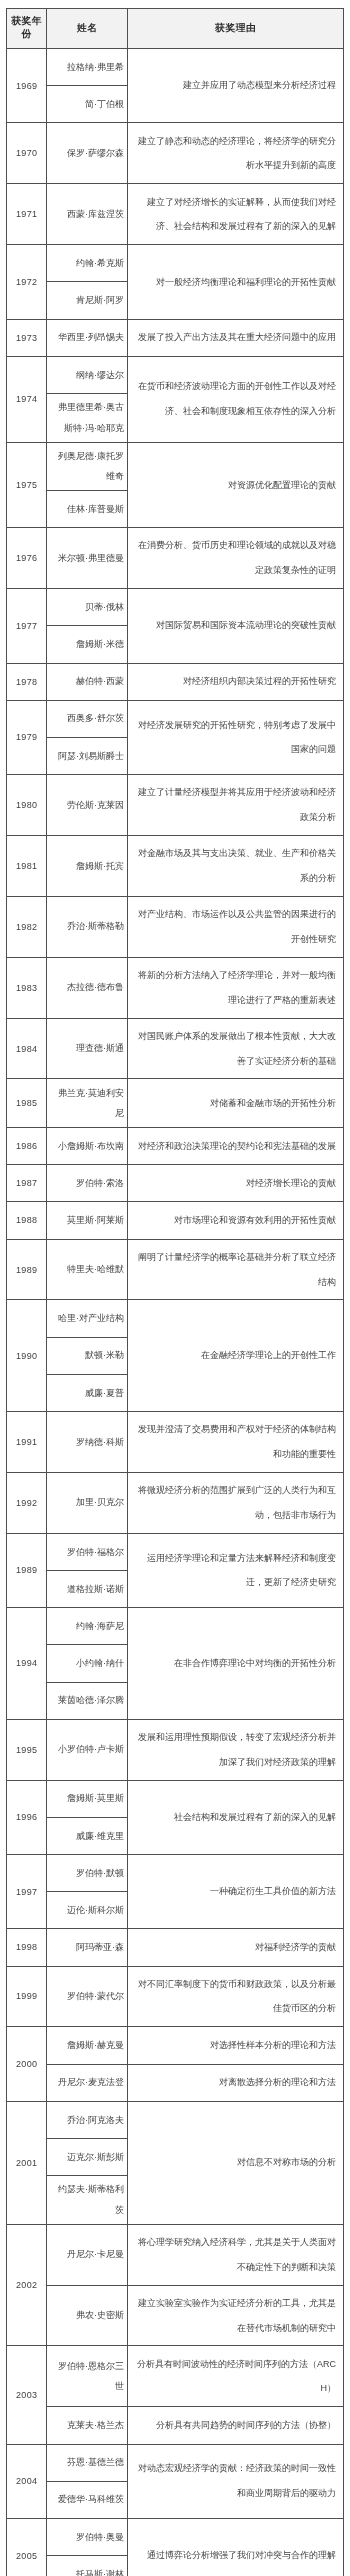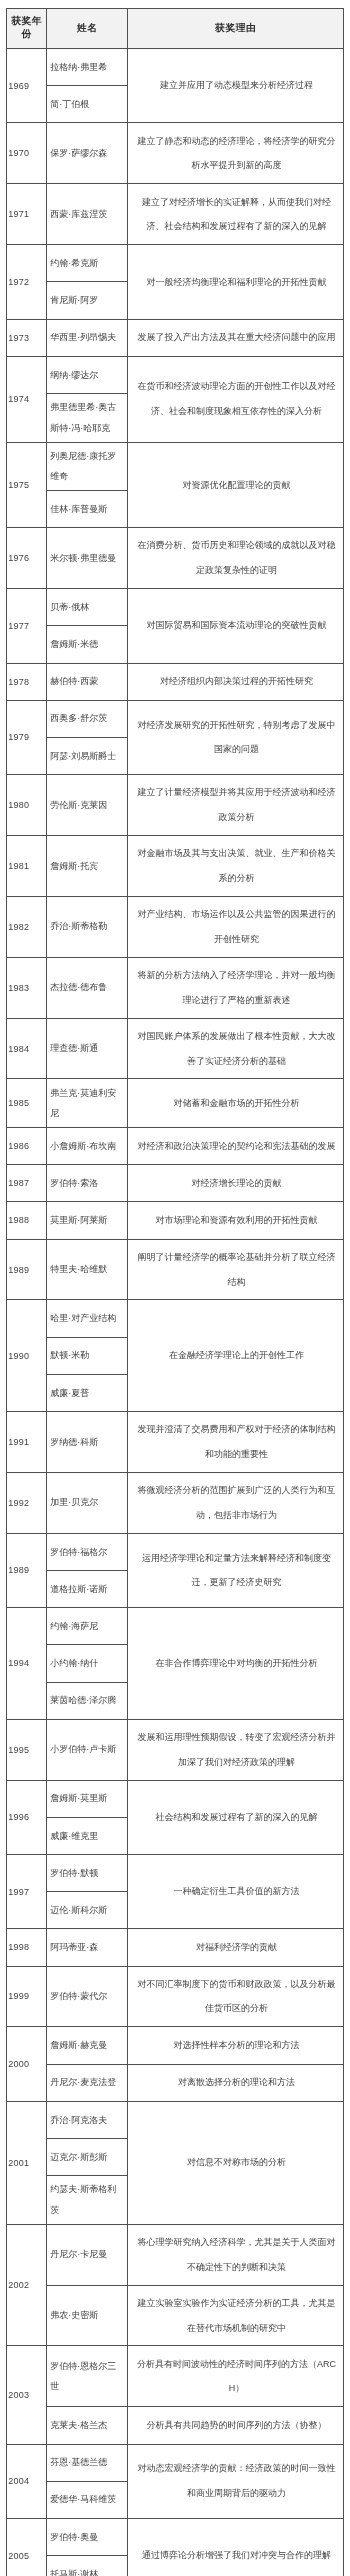--- a/index.html
+++ b/index.html
@@ -3,23 +3,23 @@
 <meta charset="utf-8">
 <style>
   html,body{margin:0;padding:0;background:#ffffff;}
   body{font-family:"Liberation Sans","DejaVu Sans",sans-serif;color:#3d3d3d;}
   .page{width:350px;box-sizing:border-box;padding:7.7px 6.2px 23px 6.2px;background:#ffffff;}
   table.laureates{border-collapse:collapse;width:338px;table-layout:fixed;}
   table.laureates th,table.laureates td{border:0.8px solid #4f4f4f;word-break:break-all;}
   table.laureates th{background:#f2f2f2;font-size:9.8px;font-weight:bold;color:#2e2e2e;
       padding:6.7px 2.1px;text-align:center;letter-spacing:0.5px;}
   table.laureates td{font-size:9px;vertical-align:middle;color:#3f3f3f;}
-  td.year{ padding:3.1px 1px;letter-spacing:0.3px;}
-  td.name{ text-align:left;padding:3.1px 3.1px;height:30px;line-height:2.3;}
-  td.reason{text-align:center;padding:5.2px 7.2px 5.2px 8.8px;line-height:2.75;}
+  td.year{ text-align:center;padding:3.1px 1px;letter-spacing:0.3px;}
+  td.name{ text-align:right;padding:3.1px 3.1px;height:30px;line-height:2.3;}
+  td.reason{text-align:right;padding:5.2px 7.2px 5.2px 8.8px;line-height:2.75;}
   col.c-year{width:40px;}
   col.c-name{width:81px;}
   col.c-reason{width:216px;}
 </style>
 </head>
 <body>
 
 <div class="page">
   <table class="laureates">
     <colgroup>

